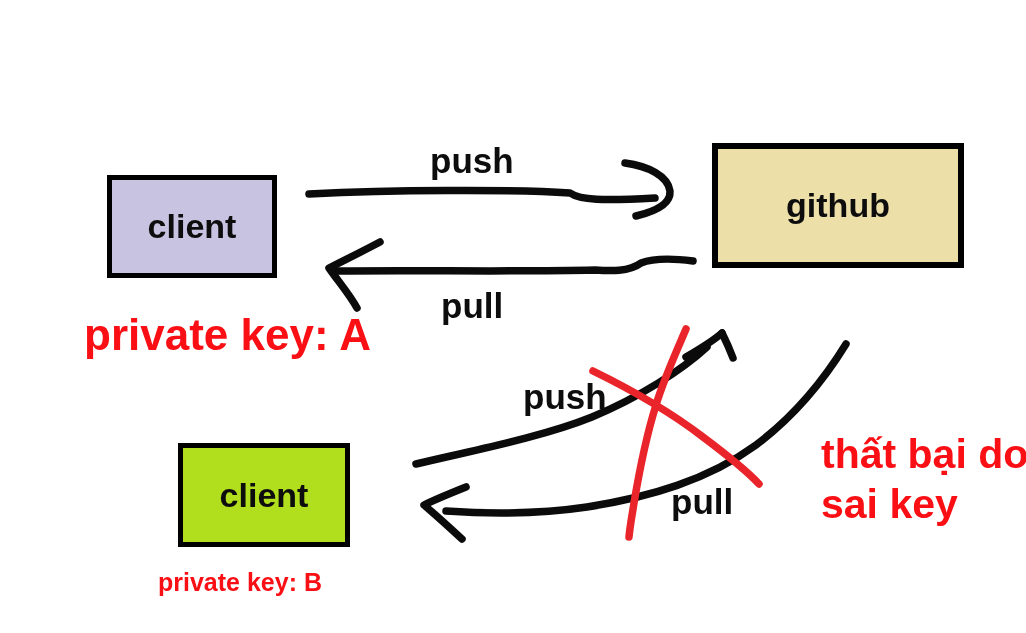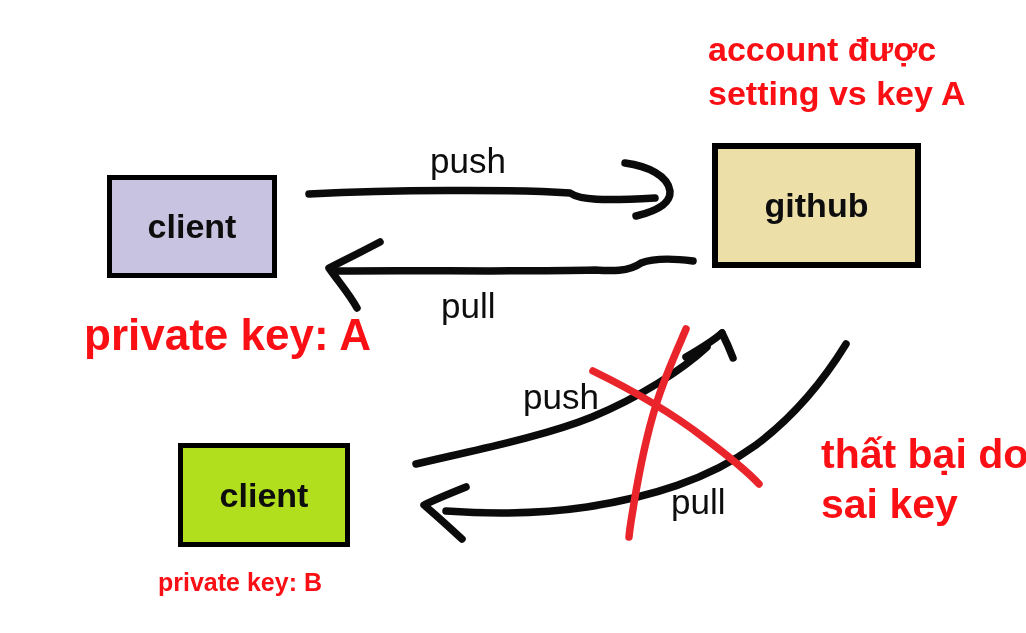--- a/index.html
+++ b/index.html
@@ -15,26 +15,26 @@
   .arrows path.black{stroke:var(--arrow-black,#0b0b0b);stroke-width:7.5;}
   .arrows path.red{stroke:var(--cross-red,#e9252b);stroke-width:7.5;}
 
   .box{
     position:absolute;z-index:2;
     display:flex;align-items:center;justify-content:center;
     border:5px solid #000;box-sizing:border-box;
     font-weight:700;font-size:34px;color:#0d0d0d;
   }
   .box-client-a{left:107px;top:175px;width:170px;height:103px;background:var(--client-a-fill,#c9c3e2);}
-  .box-github{left:712px;top:143px;width:209px;height:125px;background:var(--github-fill,#ecdfa8);border-width:6px;}
+  .box-github{left:712px;top:143px;width:252px;height:125px;background:var(--github-fill,#ecdfa8);border-width:6px;}
   .box-client-b{left:178px;top:443px;width:172px;height:104px;background:var(--client-b-fill,#b2df1d);}
 
   .lbl{
     position:absolute;z-index:3;
-    font-weight:400;font-size:35px;color:#0d0d0d;white-space:nowrap;
+    font-weight:700;font-size:35px;color:#0d0d0d;white-space:nowrap;
   }
   .lbl-push-top{left:430px;top:141px;}
   .lbl-pull-top{left:441px;top:286px;}
   .lbl-push-bottom{left:523px;top:377px;}
   .lbl-pull-bottom{left:671px;top:482px;}
 
   .rednote{
     position:absolute;z-index:3;
     font-weight:700;color:var(--note-red,#f90f14);white-space:nowrap;
   }
@@ -75,24 +75,20 @@
   </div>
   <div class="box box-client-b">
     <span>client</span>
   </div>
 
   <div class="lbl lbl-push-top">push</div>
   <div class="lbl lbl-pull-top">pull</div>
   <div class="lbl lbl-push-bottom">push</div>
   <div class="lbl lbl-pull-bottom">pull</div>
 
-  <div class="rednote note-account">
-    <div>account được</div>
-    <div>setting vs key A</div>
-  </div>
   <div class="rednote note-key-a">private key: A</div>
   <div class="rednote note-key-b">private key: B</div>
   <div class="rednote note-failure">
     <div>thất bại do</div>
     <div>sai key</div>
   </div>
 
 </div>
 
 </body></html>

